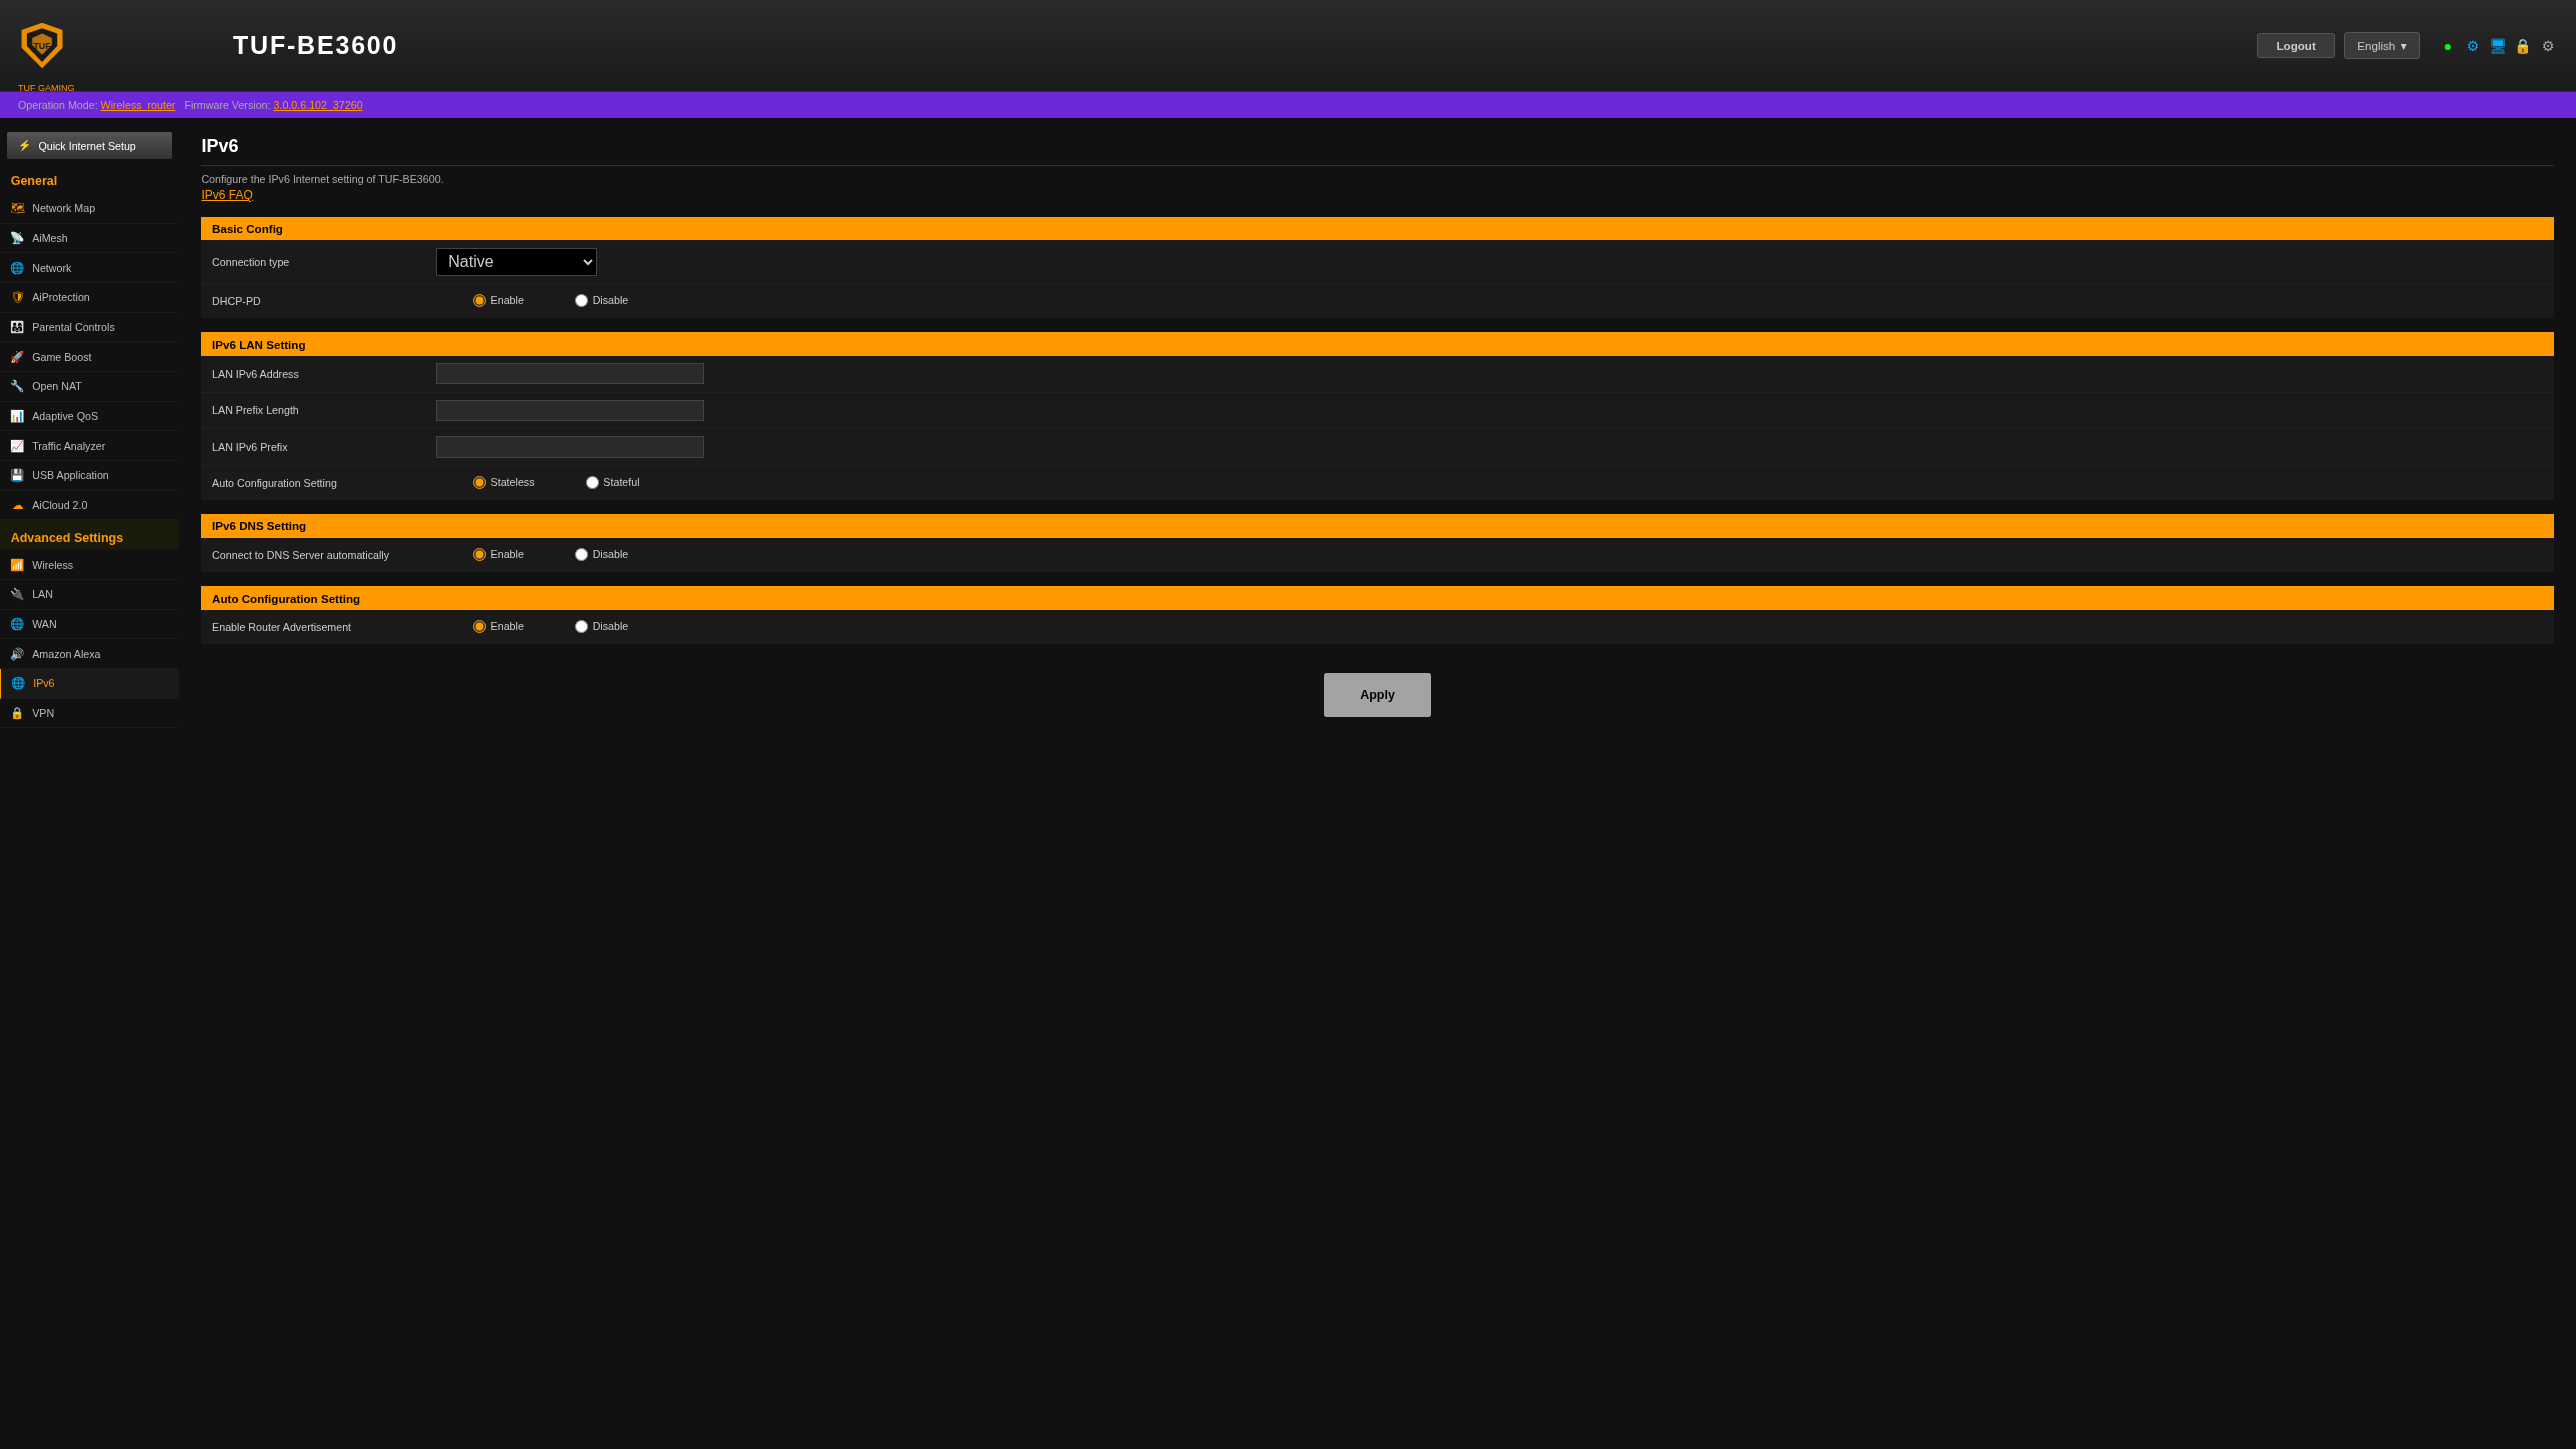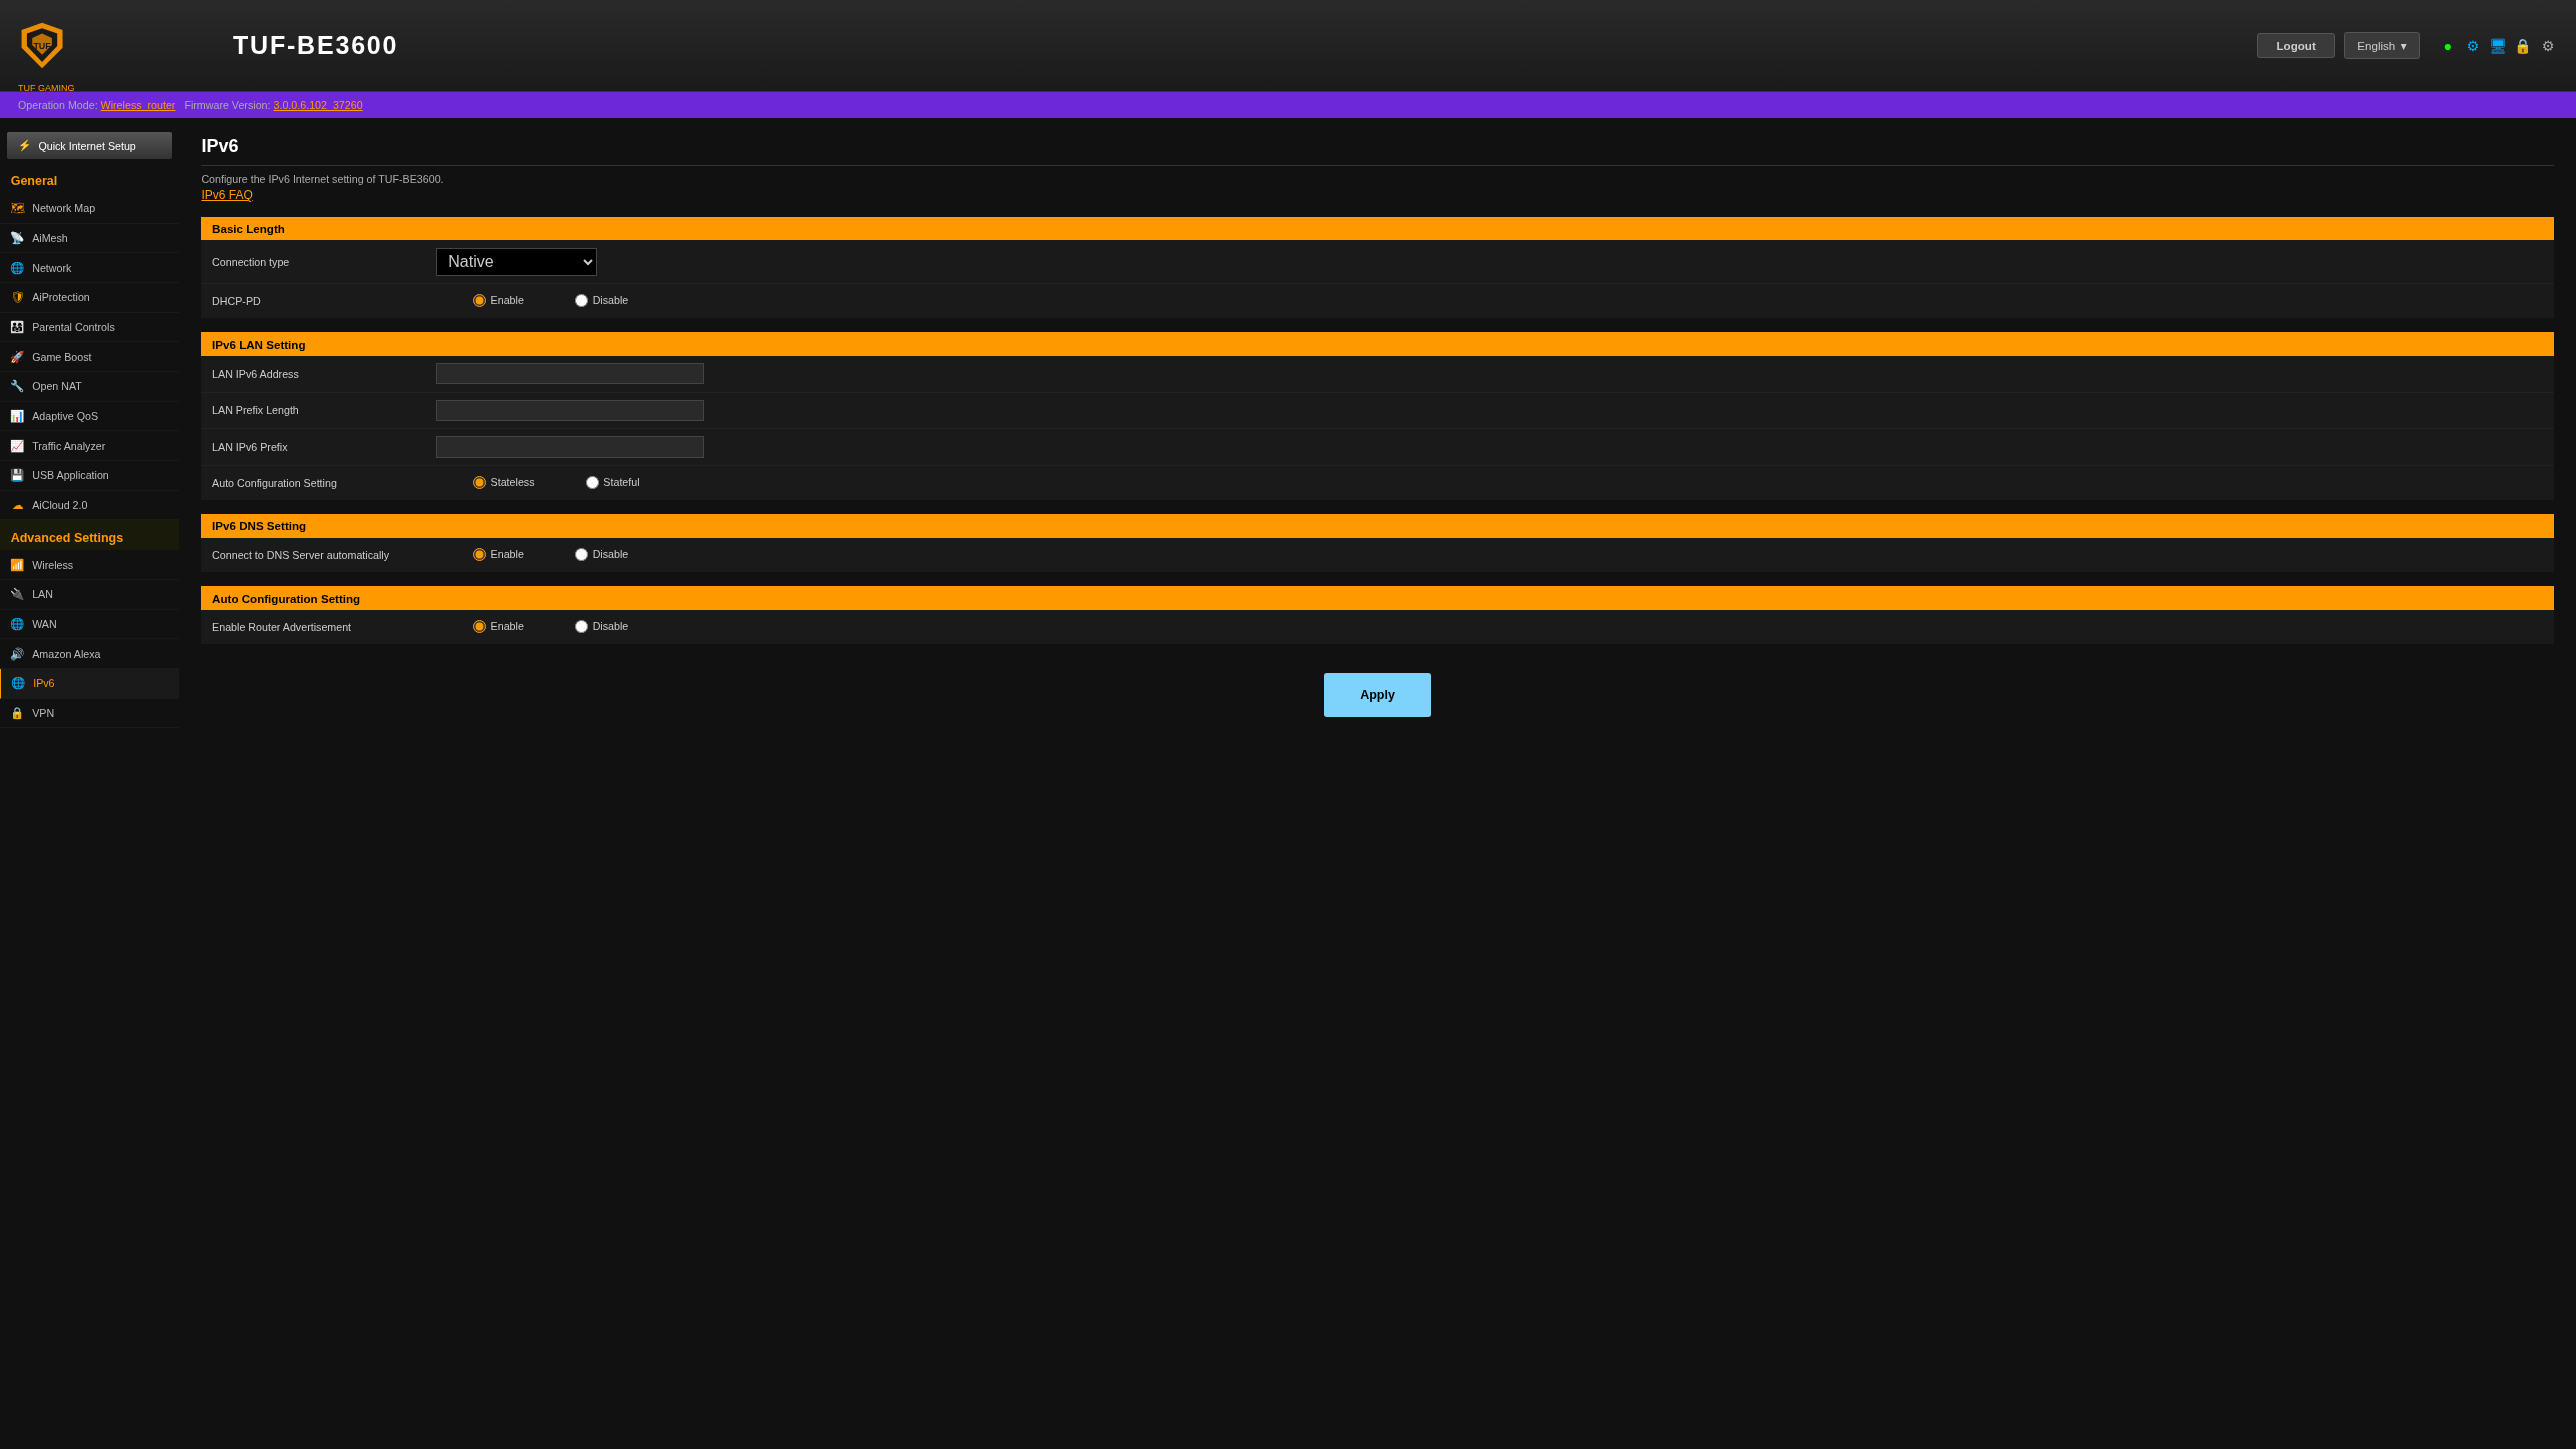--- a/index.html
+++ b/index.html
@@ -276,21 +276,21 @@
       width: 268px;
     }
 
     
     .apply-section {
       text-align: center;
       padding: 14.3px;
     }
 
     .apply-btn {
-      background: #7dd3fc;
+      background: #a3a3a3;
       color: #000;
       border: none;
       padding: 15px 36px;
       font-size: 12.5px;
       font-weight: bold;
       cursor: pointer;
       border-radius: 2.7px;
     }
 
     
@@ -426,21 +426,21 @@
       <span>VPN</span>
     </div>
   </div>
 
   <div class="main-content">
     <div class="page-title">IPv6</div>
     <p class="page-desc">Configure the IPv6 Internet setting of TUF-BE3600.</p>
     <a class="page-link" href="#">IPv6 FAQ</a>
 
     <div class="form-section">
-      <div class="section-header">Basic Length</div>
+      <div class="section-header">Basic Config</div>
       <div class="form-row">
         <div class="form-label">Connection type</div>
         <div class="form-control">
           <select class="form-select">
             <option value="native">Native</option>
             <option value="passthrough">Passthrough</option>
             <option value="static">Static IPv6</option>
             <option value="dhcppd">DHCP-PD</option>
             <option value="6in4">6in4</option>
             <option value="6to4">6to4</option>

